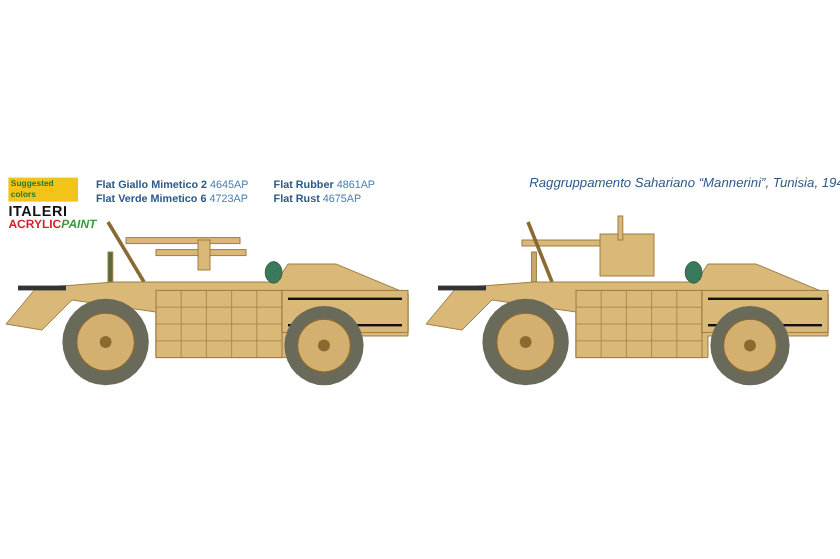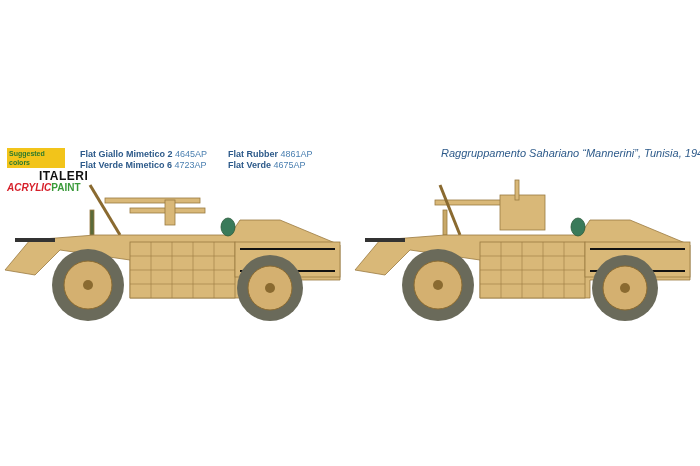--- a/index.html
+++ b/index.html
@@ -1,21 +1,21 @@
 <!DOCTYPE html>
 <html><head>
 <meta charset="utf-8">
 <style>
   html,body{margin:0;padding:0;background:#fff;}
   body{width:700px;height:466px;position:relative;overflow:hidden;font-family:"Liberation Sans",sans-serif;}
   .badge{position:absolute;left:7px;top:148px;width:58px;}
   .sugg{background:#f2c41a;color:#2c7a2c;font-size:7px;font-weight:bold;padding:1px 2px;display:inline-block;line-height:9px;}
-  .brand{font-size:12px;font-weight:900;color:#111;letter-spacing:0.5px;line-height:12px;margin-top:1px;margin-left:32px;}
+  .brand{font-size:12px;font-weight:900;color:#111;letter-spacing:0.5px;line-height:12px;margin-top:1px;}
   .acryl{font-size:10px;font-weight:bold;line-height:11px;}
-  .acryl .a{color:#d6202a;font-style:italic;} .acryl .p{color:#3a9a3a;}
+  .acryl .a{color:#d6202a;} .acryl .p{color:#3a9a3a;font-style:italic;}
   .colors{position:absolute;top:149px;font-size:9px;line-height:11px;color:#2d5a8a;}
   .colors b{font-weight:bold;}
   .colors .code{color:#4a7fb0;}
   .c1{left:80px;} .c2{left:228px;}
   .caption{position:absolute;left:441px;top:147px;font-size:11px;font-style:italic;color:#2d5a8a;white-space:nowrap;}
   .vehicle{position:absolute;}
   .v1{left:0;top:180px;width:350px;height:150px;}
   .v2{left:350px;top:175px;width:350px;height:155px;}
 </style>
 </head>
@@ -26,21 +26,21 @@
   <div class="brand">ITALERI</div>
   <div class="acryl"><span class="a">ACRYLIC</span><span class="p">PAINT</span></div>
 </div>
 
 <div class="colors c1">
   <div><b>Flat Giallo Mimetico 2</b> <span class="code">4645AP</span></div>
   <div><b>Flat Verde Mimetico 6</b> <span class="code">4723AP</span></div>
 </div>
 <div class="colors c2">
   <div><b>Flat Rubber</b> <span class="code">4861AP</span></div>
-  <div><b>Flat Verde</b> <span class="code">4675AP</span></div>
+  <div><b>Flat Rust</b> <span class="code">4675AP</span></div>
 </div>
 
 <div class="caption">Raggruppamento Sahariano “Mannerini”, Tunisia, 1943.</div>
 
 <svg class="vehicle v1" viewBox="0 0 350 150">
   <g fill="#d9b878" stroke="#9a7a40" stroke-width="0.8">
 
     <rect x="105" y="18" width="95" height="5"></rect>
     <rect x="130" y="28" width="75" height="5"></rect>
     <rect x="165" y="20" width="10" height="25"></rect>

